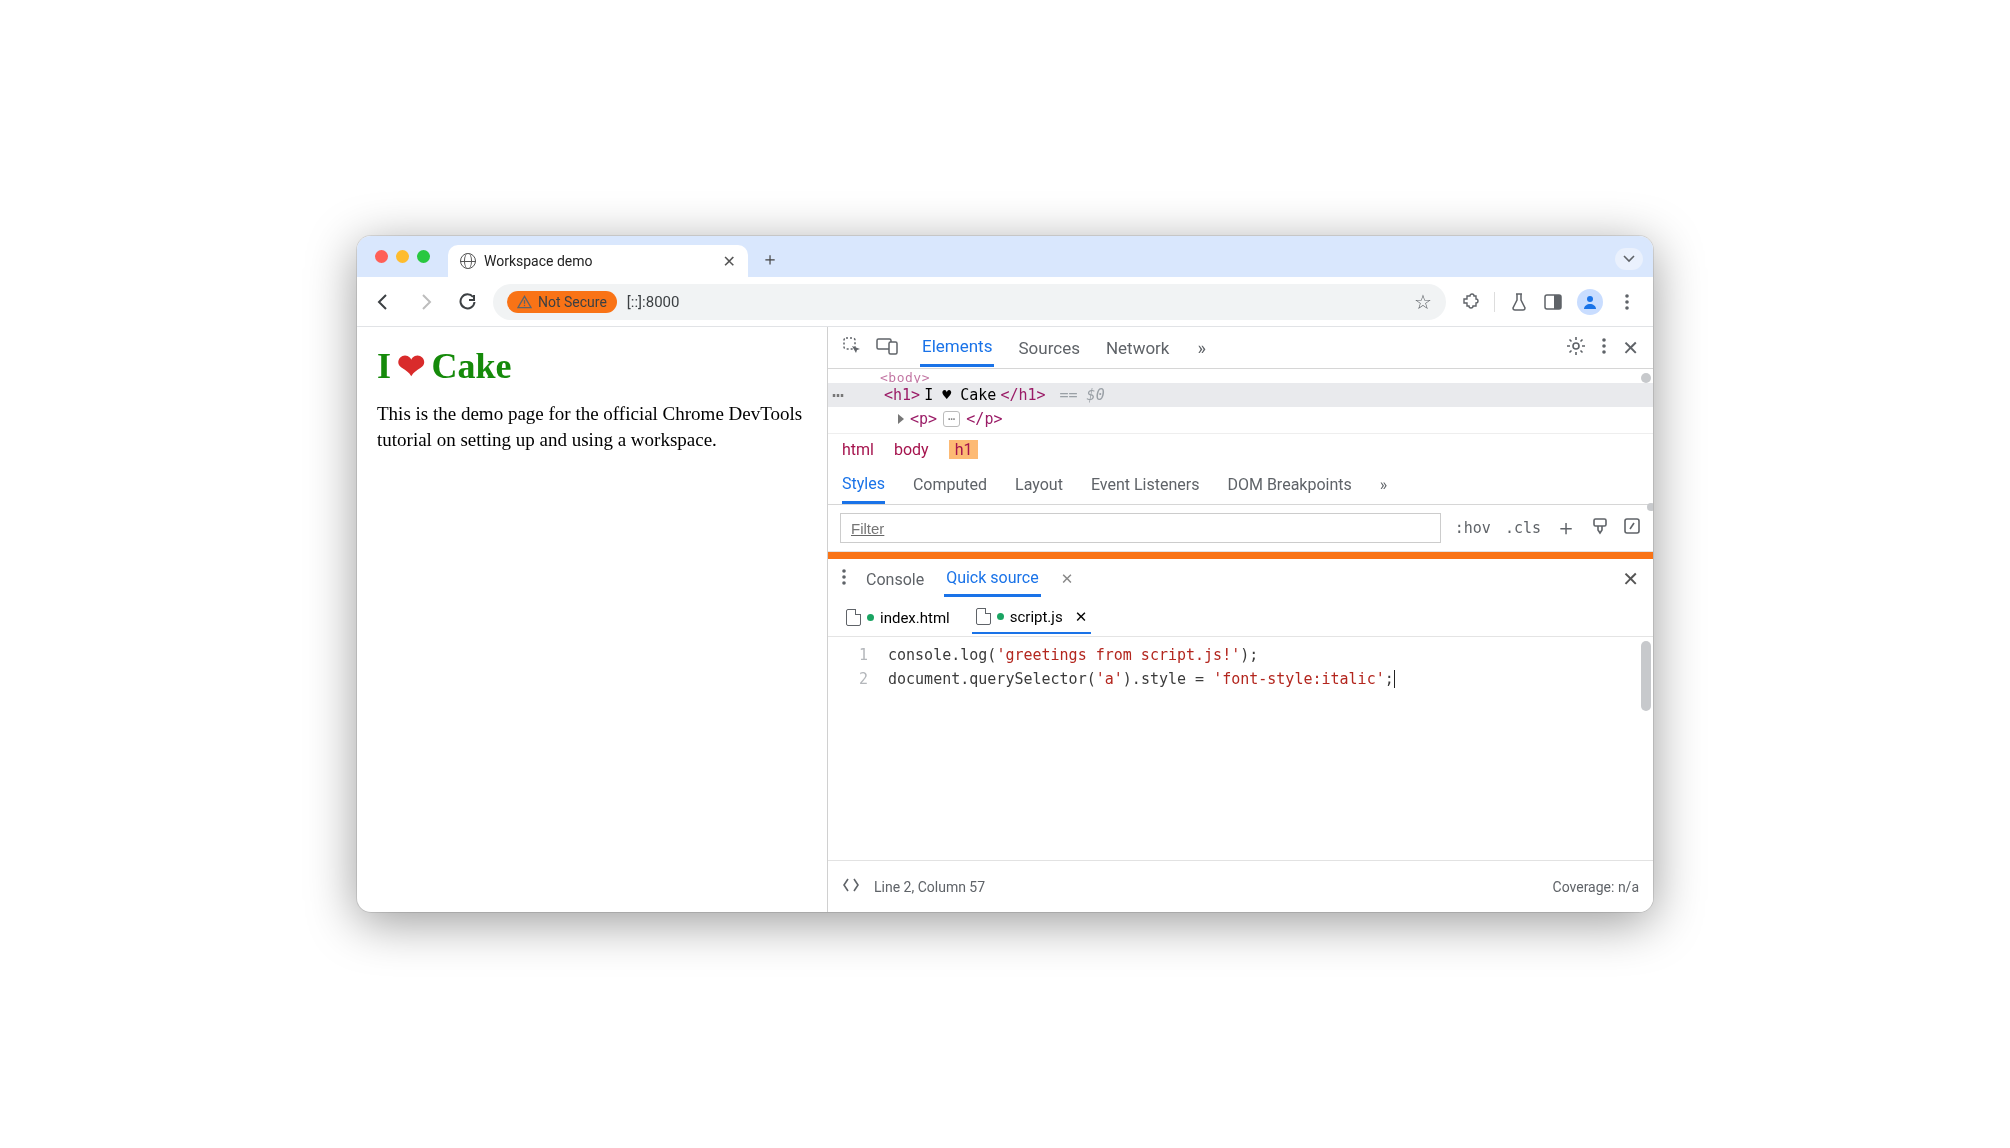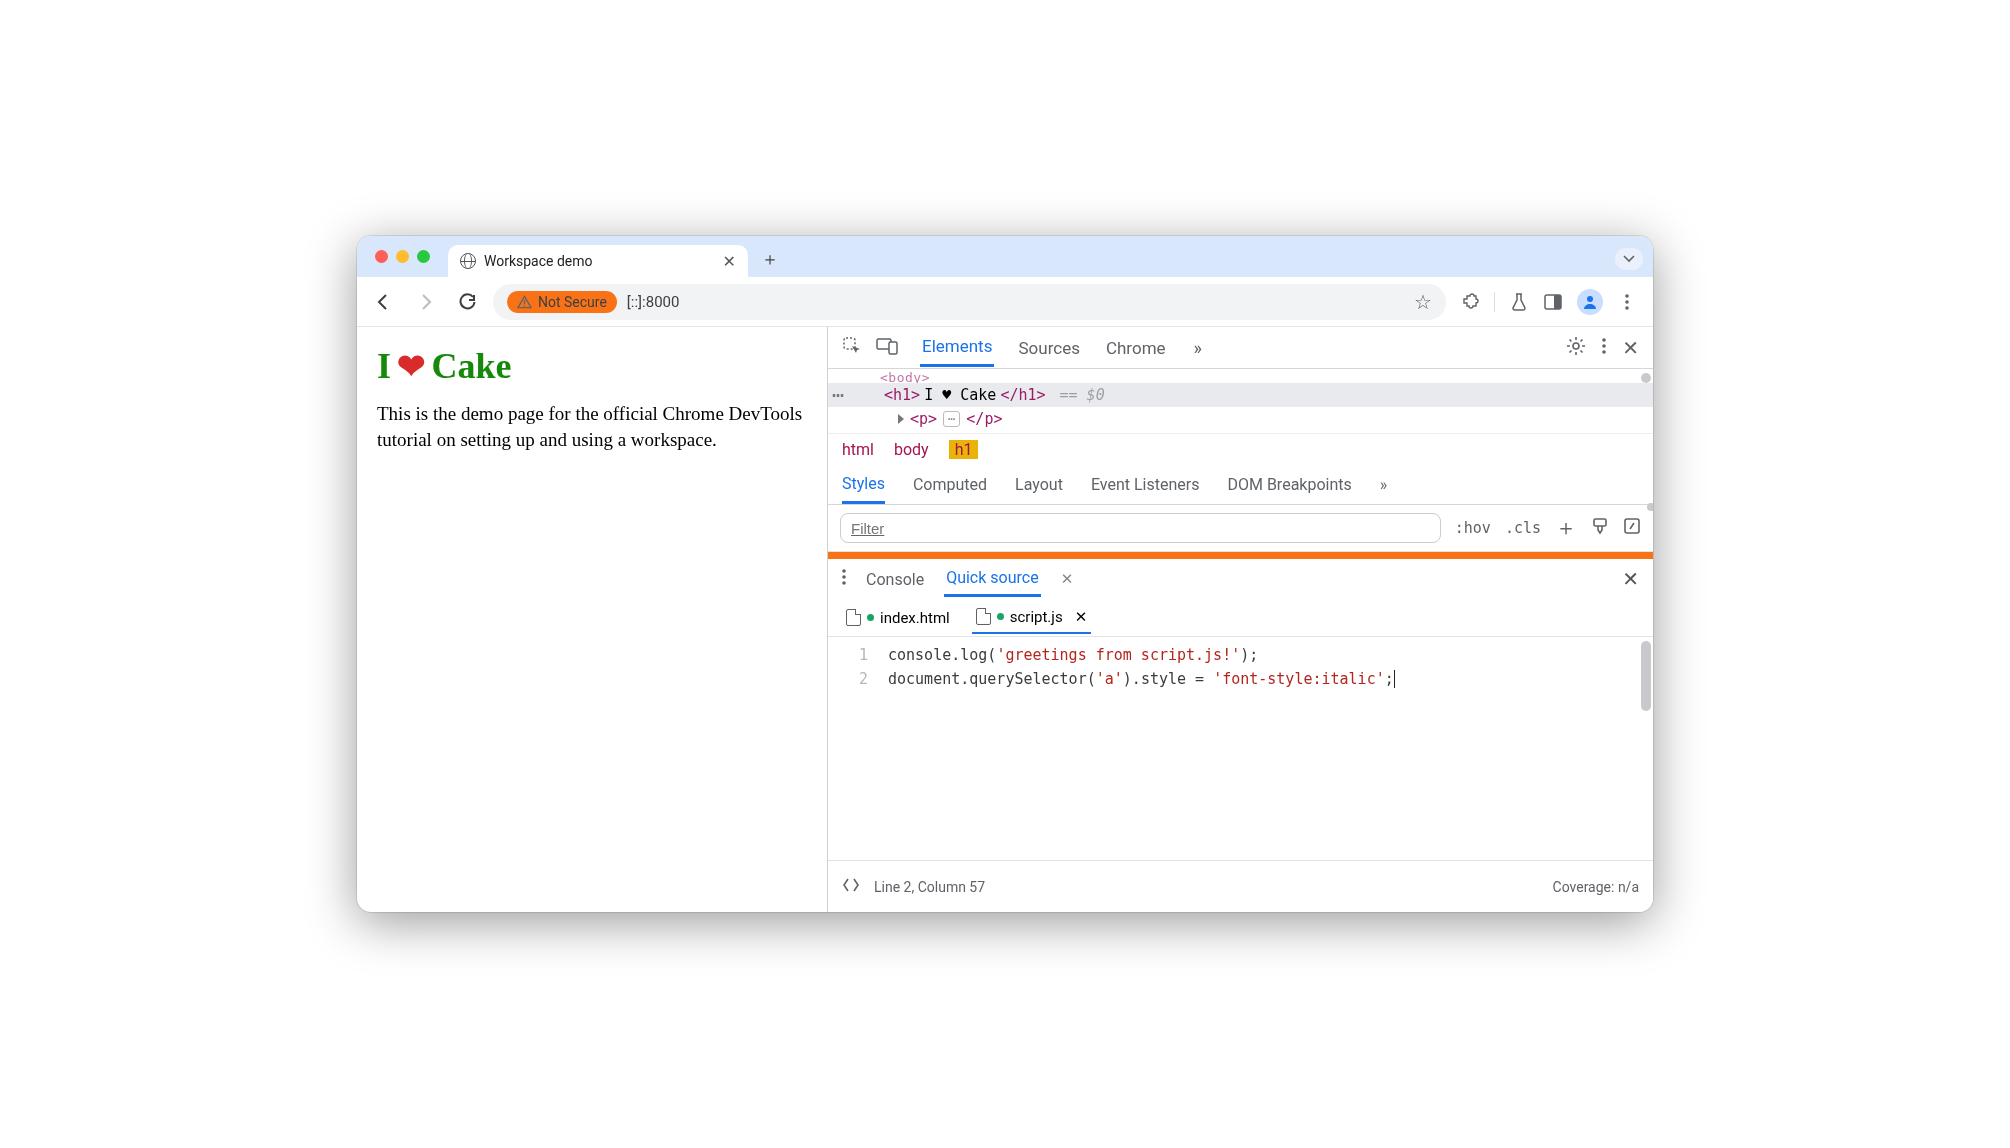--- a/index.html
+++ b/index.html
@@ -88,26 +88,26 @@
   .el-row.dim { color:#888; padding-left:34px;}
   .el-row.sel { background:#e9eaed; }
   .tag{color:#9a1b66;}
   .eq{color:#9aa0a6; margin-left:10px; font-style:italic;}
   .dots { position:absolute; font-size:20px; color:#777; margin-left:-2px;}
   .el-line2 { padding-left:56px; position:relative;}
   .el-line3 { padding-left:70px; display:flex; align-items:center; gap:6px;}
   .tri { width:0;height:0;border-left:6px solid #777;border-top:5px solid transparent;border-bottom:5px solid transparent;}
   .ellips { border:1px solid #bbb;border-radius:3px;padding:0 4px;font-size:12px;color:#888;background:#fff;}
   .crumbs { background:#fff; border-top:1px solid #eee; padding:6px 14px; display:flex; gap:20px; font-size:16px; color:#a5134d;}
-  .crumbs .sel{ background:#eab308; color:#a5134d; padding:0 6px;}
+  .crumbs .sel{ background:#fdba74; color:#a5134d; padding:0 6px;}
   
   .subtabs{ display:flex; gap:28px; padding:0 14px; border-bottom:1px solid #d6d6d6; font-size:16px; color:#5f6368; align-items:center; height:40px;}
   .subtabs .active{ color:#1a73e8; border-bottom:3px solid #1a73e8; padding:8px 0;}
   .styles-toolbar{ display:flex; align-items:center; gap:14px; padding:8px 12px; border-bottom:1px solid #e4e4e4;}
-  .filter-input{ flex:1; height:30px; border:1px solid #ccc; border-radius:8px; padding:0 10px; font-size:15px; color:#666;text-decoration:underline;}
+  .filter-input{ flex:1; height:30px; border:1px solid #ccc; border-radius:0; padding:0 10px; font-size:15px; color:#666;text-decoration:underline;}
   .stxt{font-family:Menlo,monospace;font-size:15px;color:#5f6368;}
   
   .drawer{ border-top:7px solid #f97316; display:flex;flex-direction:column;flex:1;min-height:0;}
   .drawer-tabs{ height:40px; display:flex; align-items:center; gap:20px; padding:0 14px; font-size:16px; color:#5f6368;}
   .drawer-tabs .active{ color:#1a73e8; border-bottom:3px solid #1a73e8; padding:7px 2px;}
   .drawer-tabs .x{font-size:15px;color:#888;}
   .drawer-tabs .close{margin-left:auto;font-size:20px;color:#555;}
   .filetabs{ height:38px; display:flex; align-items:center; gap:18px; padding:0 14px; border-bottom:1px solid #e4e4e4; font-size:15px;}
   .filechip{display:flex;align-items:center;gap:6px;padding:6px 4px;}
   .filechip.active{border-bottom:2px solid #1a73e8;}
@@ -233,21 +233,21 @@
           </span>
           <span>
             <svg width="22" height="18" viewBox="0 0 22 18">
                 <rect x="1" y="2" width="14" height="10" rx="1.5" fill="none" stroke="#5f6368" stroke-width="1.5"></rect>
                 <rect x="13" y="5" width="8" height="12" rx="1.5" fill="#fff" stroke="#5f6368" stroke-width="1.5"></rect>
               </svg>
           </span>
         </div>
         <span class="dt-tab active">Elements</span>
         <span class="dt-tab">Sources</span>
-        <span class="dt-tab">Chrome</span>
+        <span class="dt-tab">Network</span>
         <span class="more">»</span>
         <div class="right">
           <span>
             <svg width="20" height="20" viewBox="0 0 20 20">
                 <circle cx="10" cy="10" r="3" fill="none" stroke="#5f6368" stroke-width="1.6"></circle>
                 <path d="M10 1v3M10 16v3M1 10h3M16 10h3M3.5 3.5l2 2M14.5 14.5l2 2M16.5 3.5l-2 2M5.5 14.5l-2 2" stroke="#5f6368" stroke-width="1.6"></path>
               </svg>
           </span>
           <span>
             <svg width="4" height="16" viewBox="0 0 4 16">

